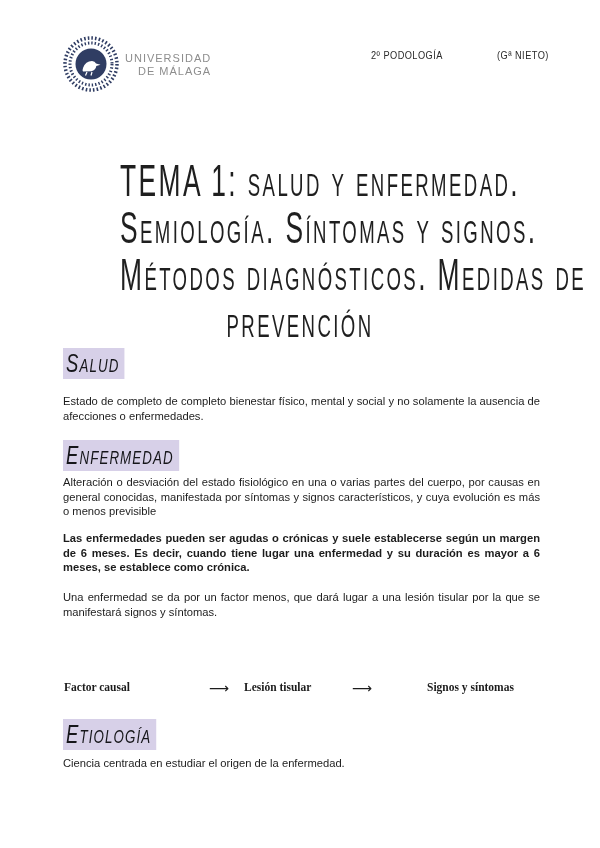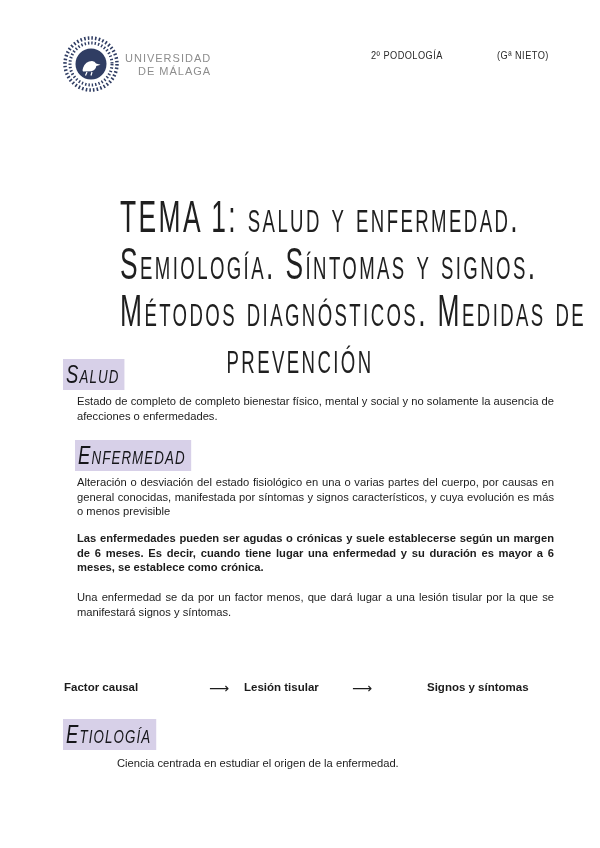--- a/index.html
+++ b/index.html
@@ -14,41 +14,41 @@
     position:absolute;left:125px;top:52px;
     font-size:11px;line-height:13px;color:#8d8d8d;letter-spacing:1px;text-align:right;
   }
   .hand{
     font-size:10.5px;color:#2a2a2a;letter-spacing:0.5px;font-weight:500;
     transform:scaleX(0.88);transform-origin:left top;white-space:nowrap;
   }
   .course{position:absolute;left:371px;top:49px;}
   .author{position:absolute;left:497px;top:49px;}
   
-  .title{position:absolute;left:0;top:157px;width:600px;text-align:center;margin-top:36px;}
+  .title{position:absolute;left:0;top:157px;width:600px;text-align:center;}
   .title-line{
     font-size:44px;line-height:47px;font-weight:400;color:#1f1f1f;
     font-variant:small-caps;letter-spacing:4px;white-space:nowrap;
     transform:scaleX(0.60);transform-origin:50% 50%;
   }
   
   .sec-heading{position:absolute;left:63px;}
   .sec-heading span{
     display:inline-block;font-style:italic;font-variant:small-caps;
     font-size:25px;line-height:26px;letter-spacing:1.5px;color:#16161a;
     background:#d7d0e8;padding:2px 7px 3px 4px;
     transform:scaleX(0.74);transform-origin:left top;white-space:nowrap;
   }
   
   .para{
-    position:absolute;left:77px;width:477px;
+    position:absolute;left:63px;width:477px;
     font-size:11.2px;line-height:14.6px;text-align:justify;color:#1c1c1c;
   }
   
-  .flow{position:absolute;left:0;top:681px;width:528px;height:18px;font-weight:bold;font-size:11.5px;}
+  .flow{position:absolute;left:0;top:681px;width:528px;height:18px;font-weight:bold;font-size:11.5px;font-family:Liberation Serif, serif;}
   .flow .fi{position:absolute;white-space:nowrap;}
   .flow .arrow{font-weight:normal;font-size:14px;top:-1px;}
   .f1{left:64px;}
   .a1{left:209px;}
   .f2{left:244px;}
   .a2{left:352px;}
   .f3{left:427px;}
 </style>
 </head>
 <body>
@@ -71,36 +71,36 @@
 <div class="hand course">2º PODOLOGÍA</div>
 <div class="hand author">(Gª NIETO)</div>
 
 <div class="title">
   <div class="title-line">TEMA 1: salud y enfermedad.</div>
   <div class="title-line">Semiología. Síntomas y signos.</div>
   <div class="title-line">Métodos diagnósticos. Medidas de</div>
   <div class="title-line">prevención</div>
 </div>
 
-<div class="sec-heading" style="top:359px;">
+<div class="sec-heading" style="top:348px;">
   <span>Salud</span>
 </div>
 <div class="para" style="top:394px;">Estado de completo de completo bienestar físico, mental y social y no solamente la ausencia de afecciones o enfermedades.</div>
 
-<div class="sec-heading" style="top:440px;margin-left:12px;">
+<div class="sec-heading" style="top:440px;">
   <span>Enfermedad</span>
 </div>
 <div class="para" style="top:475px;">Alteración o desviación del estado fisiológico en una o varias partes del cuerpo, por causas en general conocidas, manifestada por síntomas y signos característicos, y cuya evolución es más o menos previsible</div>
 <div class="para" style="top:531px;font-weight:bold;">Las enfermedades pueden ser agudas o crónicas y suele establecerse según un margen de 6 meses. Es decir, cuando tiene lugar una enfermedad y su duración es mayor a 6 meses, se establece como crónica.</div>
 <div class="para" style="top:590px;">Una enfermedad se da por un factor menos, que dará lugar a una lesión tisular por la que se manifestará signos y síntomas.</div>
 
 <div class="flow">
   <span class="fi f1">Factor causal</span>
   <span class="fi arrow a1">⟶</span>
   <span class="fi f2">Lesión tisular</span>
   <span class="fi arrow a2">⟶</span>
   <span class="fi f3">Signos y síntomas</span>
 </div>
 
 <div class="sec-heading" style="top:719px;text-decoration:underline;">
   <span>Etiología</span>
 </div>
-<div class="para" style="top:756px;margin-left:40px;">Ciencia centrada en estudiar el origen de la enfermedad.</div>
+<div class="para" style="top:756px;">Ciencia centrada en estudiar el origen de la enfermedad.</div>
 
 </body></html>

